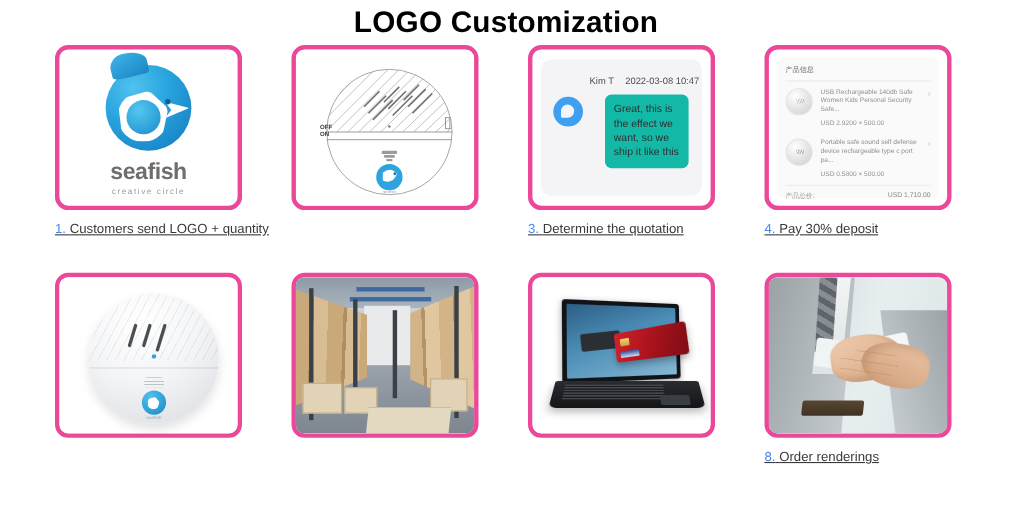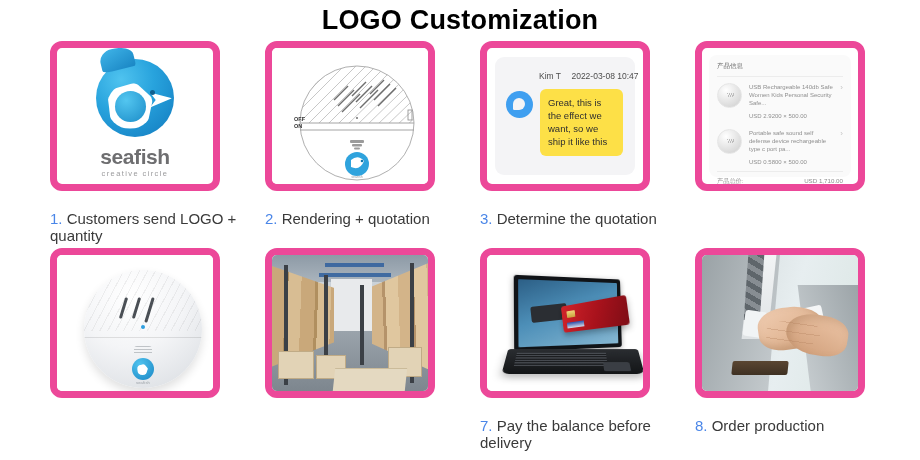--- a/index.html
+++ b/index.html
@@ -37,33 +37,34 @@
     padding: 0 0 0 50px;
     box-sizing: border-box;
   }
   .cell {
     width: 215px;
     position: relative;
   }
   .thumb {
     width: 170px;
     height: 150px;
-    border: 7px solid #ec4899;
+    border: 4px solid #ec4899;
     border-radius: 12px;
     background: #ffffff;
     box-sizing: border-box;
     overflow: hidden;
     position: relative;
   }
   .caption {
-    margin-top: 19px;
+    margin-top: 9px;
     width: 196px;
-    font-size: 15px;
+    font-size: 12px;
     line-height: 17px;
     color: #3a3a3a;
+    text-decoration: underline;
   }
   .caption .num {
     color: #4a86e8;
   }
 
   
   .logo-wrap {
     width: 100%; height: 100%;
     display: flex; flex-direction: column;
     align-items: center; justify-content: center;
@@ -162,22 +163,22 @@
   }
   .avatar::after {
     content:"";
     position:absolute;
     width: 12px; height: 12px;
     border-radius: 50% 50% 50% 10%;
     background:#f4f4f6;
     left: 7px; top: 7px;
   }
   .bubble {
-    margin-left: 7px;
-    background:#fde047;
+    margin-left: 20px;
+    background:#14b8a6;
     border-radius: 6px;
     padding: 7px 8px 8px 8px;
     font-size: 9.5px;
     line-height: 13px;
     color: #2f2f2f;
     max-width: 108px;
   }
 
   
   .order-panel {
@@ -471,24 +472,20 @@
           </g>
           <circle cx="85" cy="116" r="12" fill="#2fa3dd"></circle>
           <path d="M79 112 q7 -6 13 1 q-4 10 -13 6 z" fill="#ffffff"></path>
           <circle cx="90" cy="113" r="1.3" fill="#1176ad"></circle>
         </svg>
         <div style="position:absolute;left:22px;top:68px;font-size:5.5px;font-weight:bold;color:#333;line-height:6px;">OFF</div>
         <div style="position:absolute;left:22px;top:75px;font-size:5.5px;font-weight:bold;color:#333;line-height:6px;">ON</div>
         <div style="position:absolute;left:70px;top:127px;width:30px;text-align:center;font-size:3.6px;color:#9aa0a6;">seafish</div>
       </div>
     </div>
-    <div class="caption">
-      <span class="num">2.</span>
-      <span>Rendering + quotation</span>
-    </div>
   </div>
 
   <div class="cell">
     <div class="thumb">
       <div class="chat-panel">
         <div class="chat-meta">
           <span class="who">Kim T</span>
           <span>2022-03-08 10:47</span>
         </div>
         <div class="chat-row">
@@ -530,20 +527,24 @@
 
         <div class="total-row">
           <span>产品总价:</span>
           <span class="val">USD 1,710.00</span>
         </div>
         <div class="total-row">
           <span>运费:</span>
           <span class="val">USD 315.00</span>
         </div>
       </div>
+    </div>
+    <div class="caption">
+      <span class="num">4.</span>
+      <span>Pay 30% deposit</span>
     </div>
   </div>
 
   <div class="cell">
     <div class="thumb">
       <div class="prod-wrap">
         <div class="prod-body">
           <div class="prod-ridges"></div>
           <div class="prod-slots">
               <i></i>
@@ -592,40 +593,36 @@
         <div class="lap-card">
           <div class="lap-card-chip"></div>
           <div class="lap-card-strip"></div>
         </div>
         <div class="lap-base">
           <div class="lap-keys"></div>
           <div class="lap-pad"></div>
         </div>
       </div>
     </div>
-    <div class="caption">
-      <span class="num">7.</span>
-      <span>Pay the balance before delivery</span>
-    </div>
   </div>
 
   <div class="cell">
     <div class="thumb">
       <div class="hs">
         <div class="hs-suitL"></div>
         <div class="hs-shirtL"></div>
         <div class="hs-tie"></div>
         <div class="hs-suitR"></div>
         <div class="hs-belt"></div>
         <div class="hs-cuffL"></div>
         <div class="hs-cuffR"></div>
         <div class="hs-handA"></div>
         <div class="hs-handB"></div>
         <div class="hs-fingers"></div>
       </div>
     </div>
     <div class="caption">
       <span class="num">8.</span>
-      <span>Order production</span>
+      <span>Order renderings</span>
     </div>
   </div>
 
 </div>
 
 </body></html>

